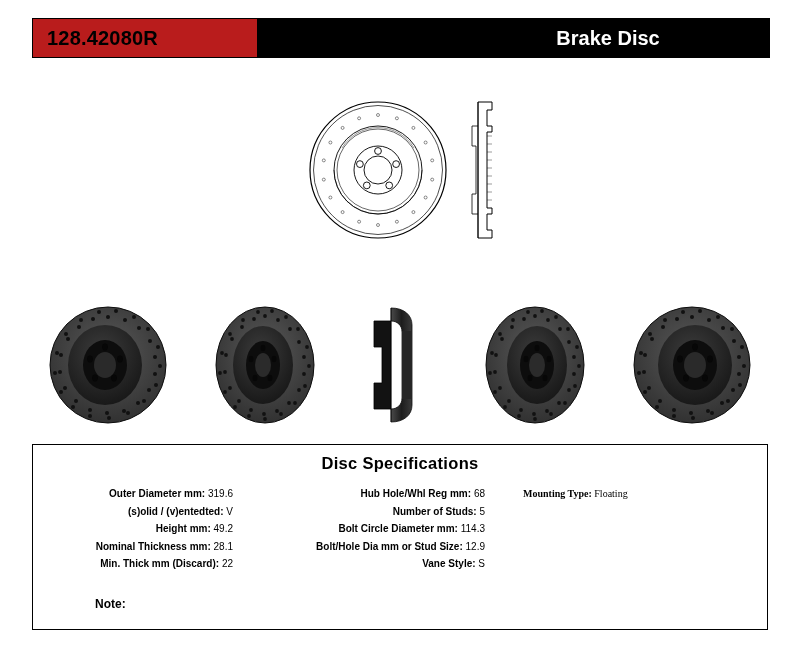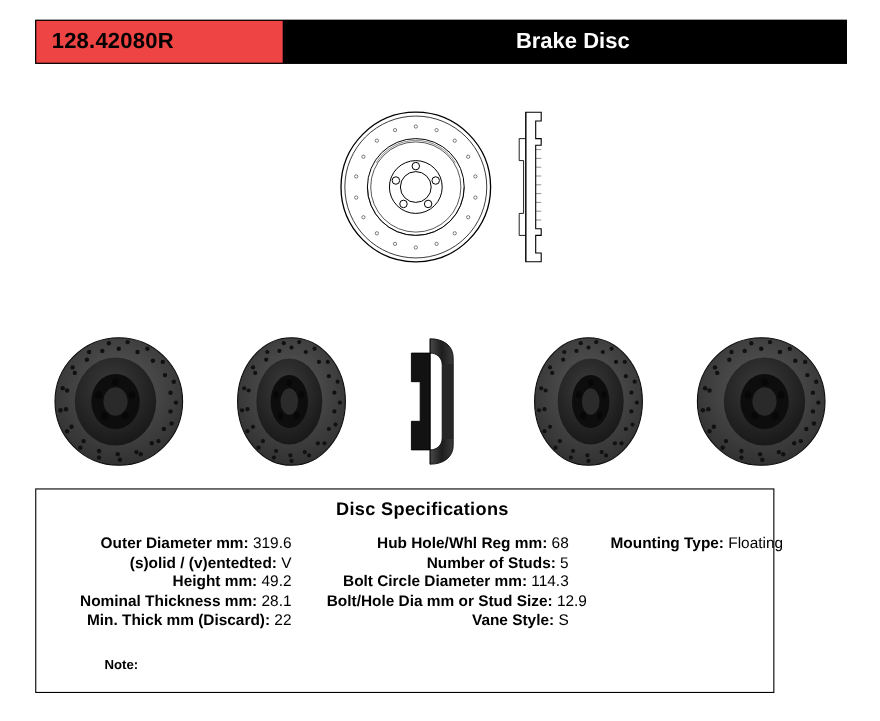--- a/index.html
+++ b/index.html
@@ -29,35 +29,35 @@
   .header-part {
     position: absolute;
     top: 0;
     height: 38px;
     display: flex;
     align-items: center;
   }
   .header-left {
     left: 0;
     width: 224px;
-    background: #ef4444;
+    background: #b91c1c;
     justify-content: flex-start;
     padding-left: 14px;
     box-sizing: border-box;
   }
   .part-number {
     font-size: 20px;
     font-weight: bold;
     letter-spacing: 0.2px;
     color: #000000;
   }
   .header-right {
     right: 0;
     width: 300px;
-    justify-content: flex-start;
+    justify-content: center;
     padding-right: 22px;
     box-sizing: border-box;
   }
   .header-title {
     font-size: 20px;
     font-weight: bold;
     color: #ffffff;
   }
 
   
@@ -68,48 +68,47 @@
     width: 800px;
     height: 380px;
   }
   .svg-holder { position: absolute; left: 0; top: 0; }
 
   
   .specs-box {
     position: absolute;
     left: 32px;
     top: 444px;
-    width: 672px;
+    width: 736px;
     height: 186px;
     border: 1.5px solid #000000;
     box-sizing: border-box;
-    padding-left: 32px;
   }
   .specs-title {
     text-align: center;
     font-size: 16.5px;
     font-weight: bold;
     margin-top: 9px;
     letter-spacing: 0.3px;
   }
   .specs-cols {
     position: relative;
     margin-top: 12px;
     height: 100px;
   }
   .col {
     position: absolute;
     top: 0;
   }
   .col-left  { left: 0;   width: 200px; text-align: right; }
   .col-mid   { left: 232px; width: 220px; text-align: right; }
-  .col-right { left: 490px; width: 240px; text-align: left; }
+  .col-right { left: 490px; width: 240px; text-align: left; font-family: Liberation Serif, serif; }
 
   .spec-line {
-    font-size: 14px;
+    font-size: 10px;
     font-weight: bold;
     line-height: 17.5px;
     white-space: nowrap;
   }
   .spec-line .val { font-weight: normal; }
 
   .note-row {
     position: absolute;
     left: 62px;
     bottom: 18px;

